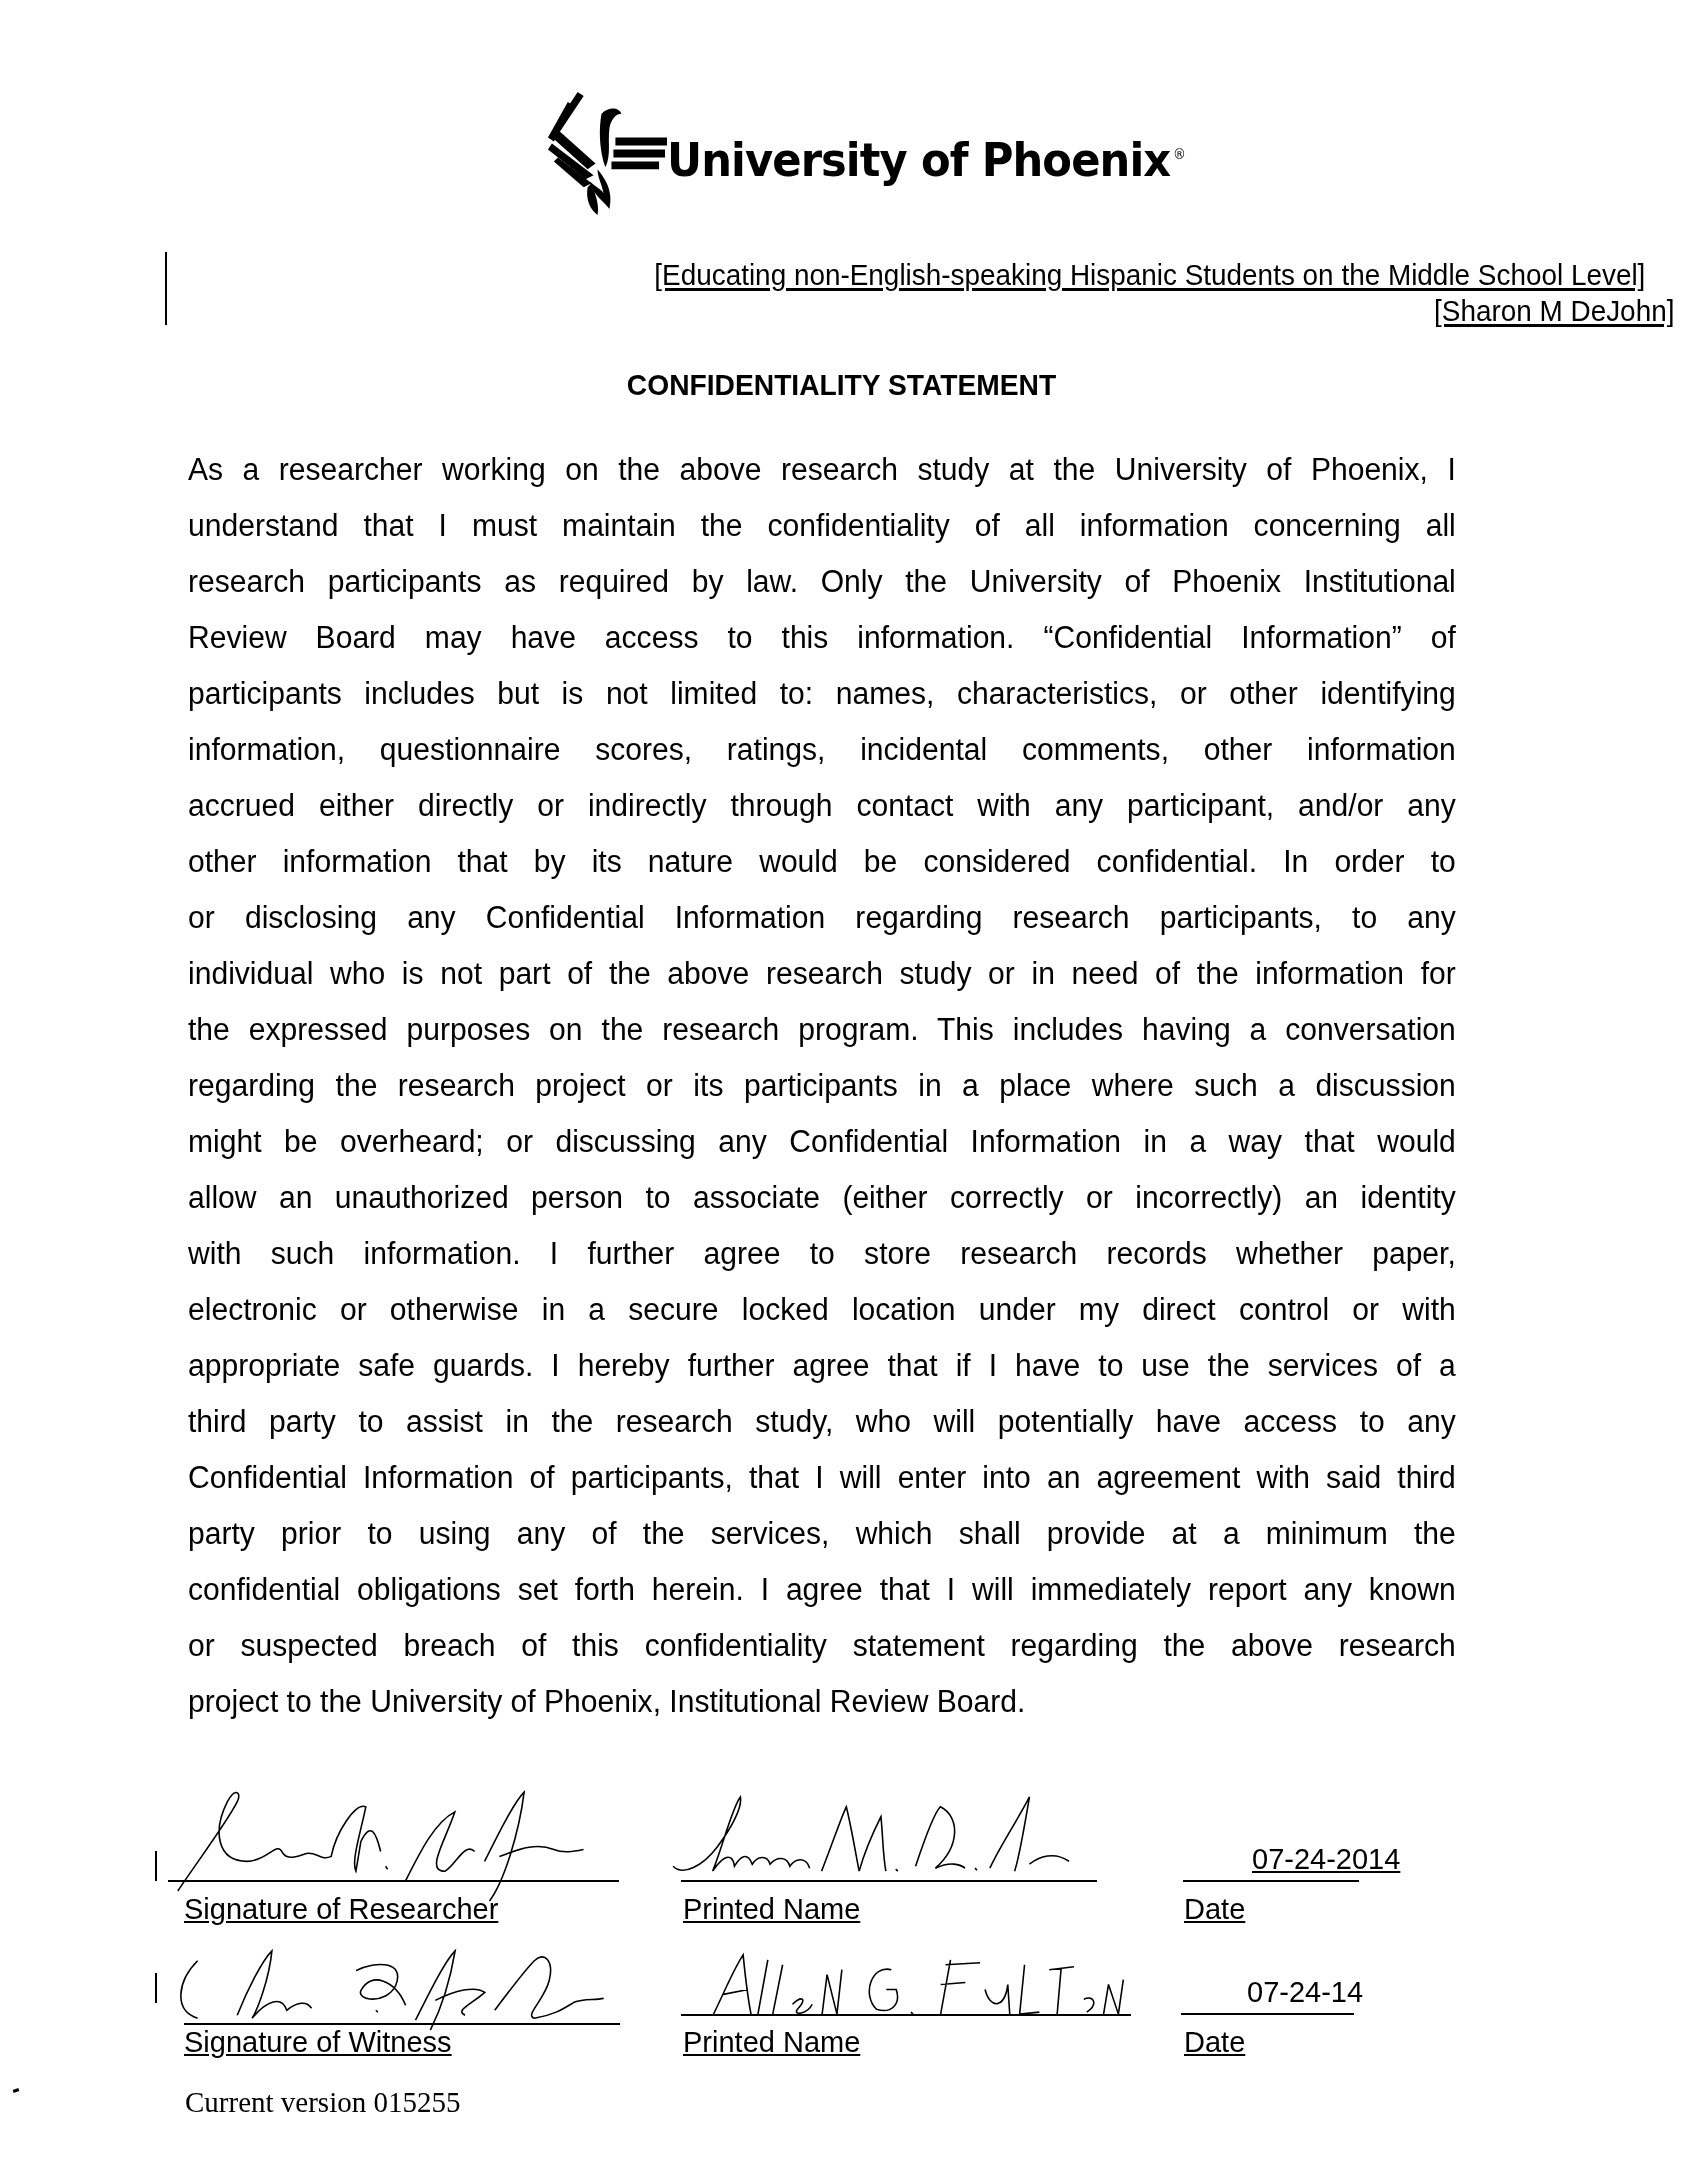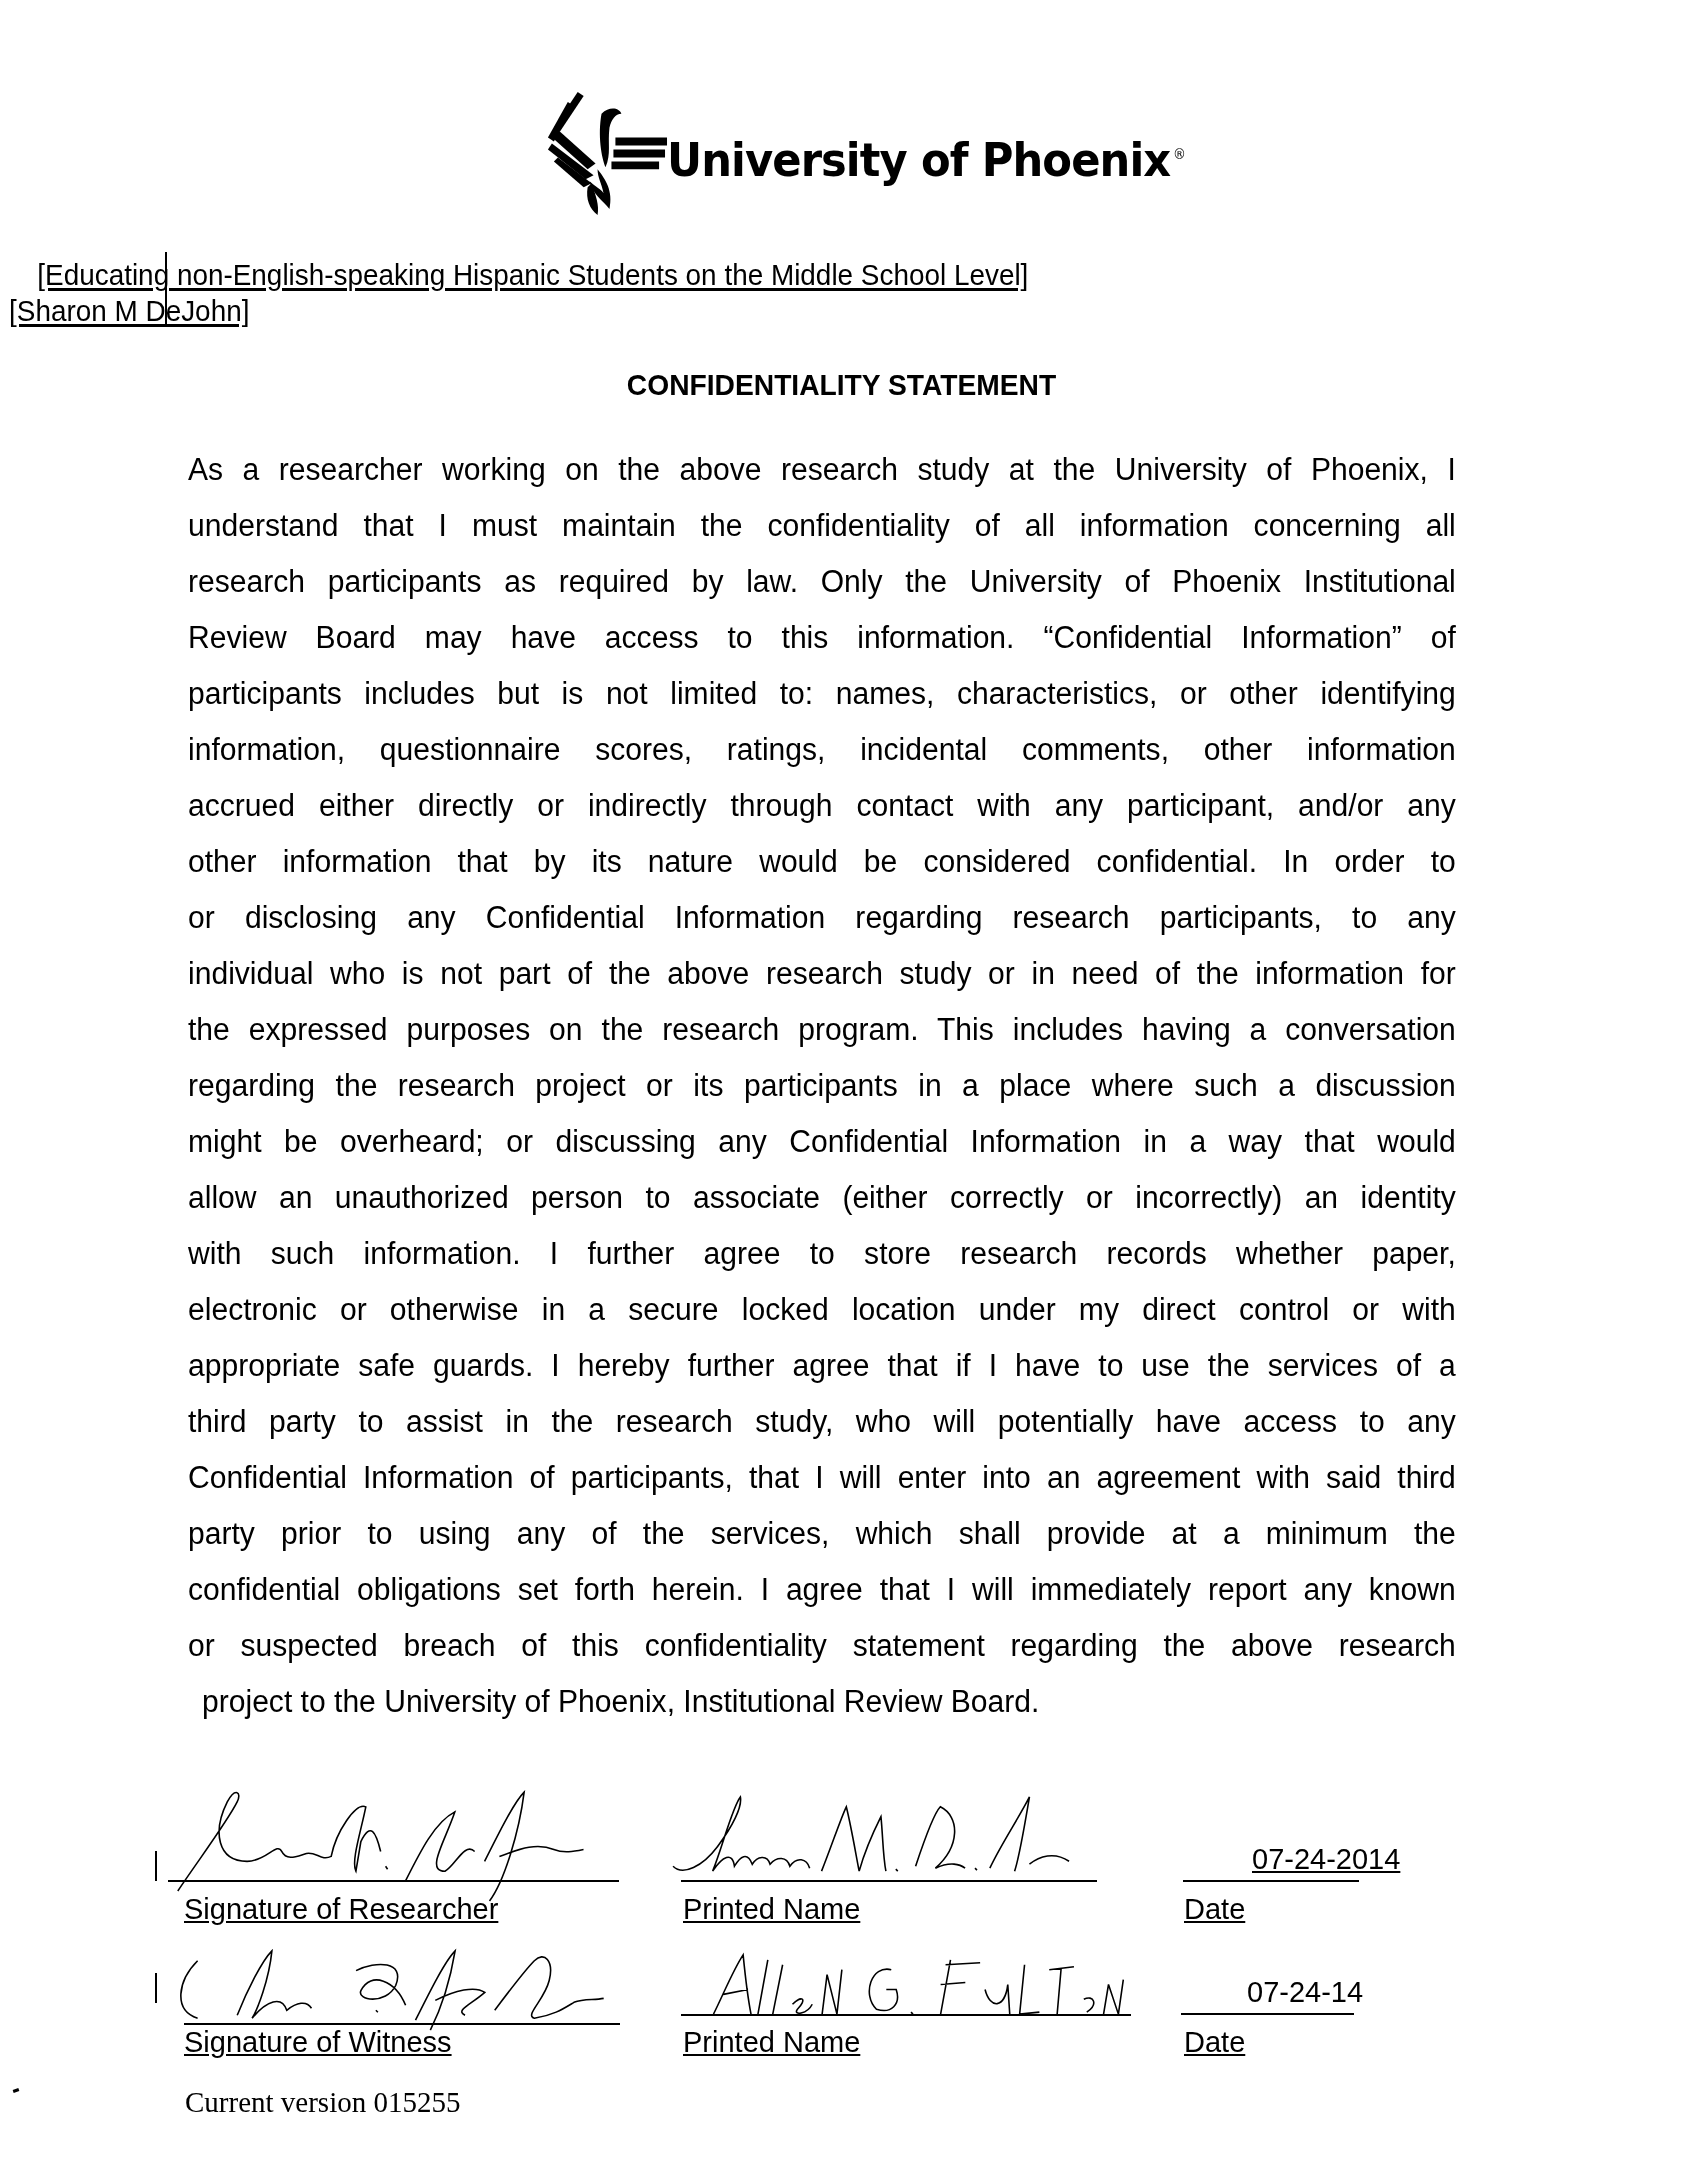--- a/index.html
+++ b/index.html
@@ -2,26 +2,26 @@
 <html><head>
 <meta charset="utf-8">
 <style>
   html, body { margin: 0; padding: 0; background: #ffffff; }
   body { width: 1683px; height: 2178px; position: relative; overflow: hidden; color: #000; font-family: "Liberation Sans", sans-serif; }
   .logo { position: absolute; left: 540px; top: 84px; height: 134px; width: 653px; }
   .logo-mark { position: absolute; left: 0; top: 0; width: 129px; height: 134px; }
   .logo-text { position: absolute; left: 127px; top: 48px; font-size: 47px; font-weight: bold; letter-spacing: -1px; white-space: nowrap; font-family: "DejaVu Sans", sans-serif; transform: scaleX(0.92); transform-origin: left center; }
   .logo-reg { font-size: 14px; vertical-align: super; font-weight: normal; margin-left: 3px; }
   .change-bar { position: absolute; left: 165px; top: 252px; width: 2px; height: 73px; background: #000; }
-  .title-block { position: absolute; left: 0; width: 1683px; text-align: left; font-size: 30px; line-height: 36px; }
+  .title-block { position: absolute; left: 0; width: 1683px; text-align: right; font-size: 30px; line-height: 36px; }
   .title-line { display: inline-block; text-decoration: underline; text-underline-offset: 3px; transform: scaleX(0.93); }
   .heading { position: absolute; top: 368px; left: 0; width: 1683px; text-align: center; font-weight: bold; font-size: 30px; transform: scaleX(0.94); }
   .body-text { position: absolute; left: 188px; width: 1307px; top: 442px; font-size: 31px; line-height: 56px; }
   .body-line { display: block; text-align: justify; text-align-last: justify; white-space: nowrap; height: 56px; overflow: visible; }
-  .body-line.last { text-align-last: left; margin-left: 14px; }
+  .body-line.last { text-align-last: left; }
   .body-line span { display: inline-block; width: 100%; text-align: justify; text-align-last: justify; white-space: normal; transform: scaleX(0.97); transform-origin: left center; }
   .body-line.last span { text-align-last: left; }
   .sig-bar { position: absolute; left: 155px; width: 2px; height: 30px; background: #000; }
   .sig-line { position: absolute; height: 2px; background: #000; }
   .sig-label { position: absolute; font-size: 29px; white-space: nowrap; text-decoration: underline; }
   .sig-value { position: absolute; font-size: 29px; white-space: nowrap; }
   .scribble { position: absolute; }
   .footer { position: absolute; left: 185px; top: 2086px; font-family: "Liberation Serif", serif; font-size: 29px; }
   .speck { position: absolute; left: 13px; top: 2089px; width: 6px; height: 3px; background: #000; transform: rotate(-20deg); }
 </style>

